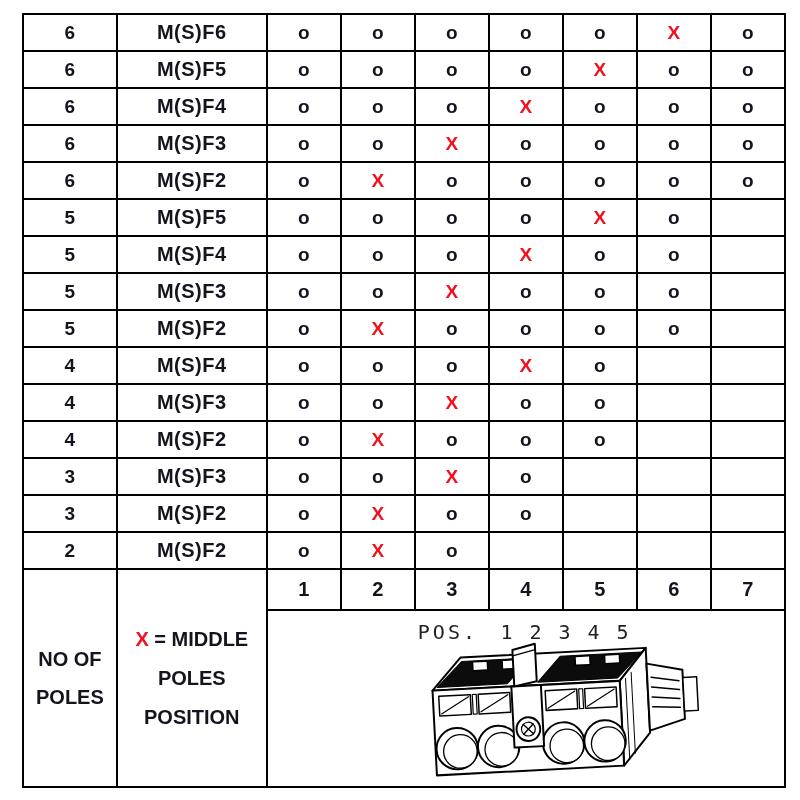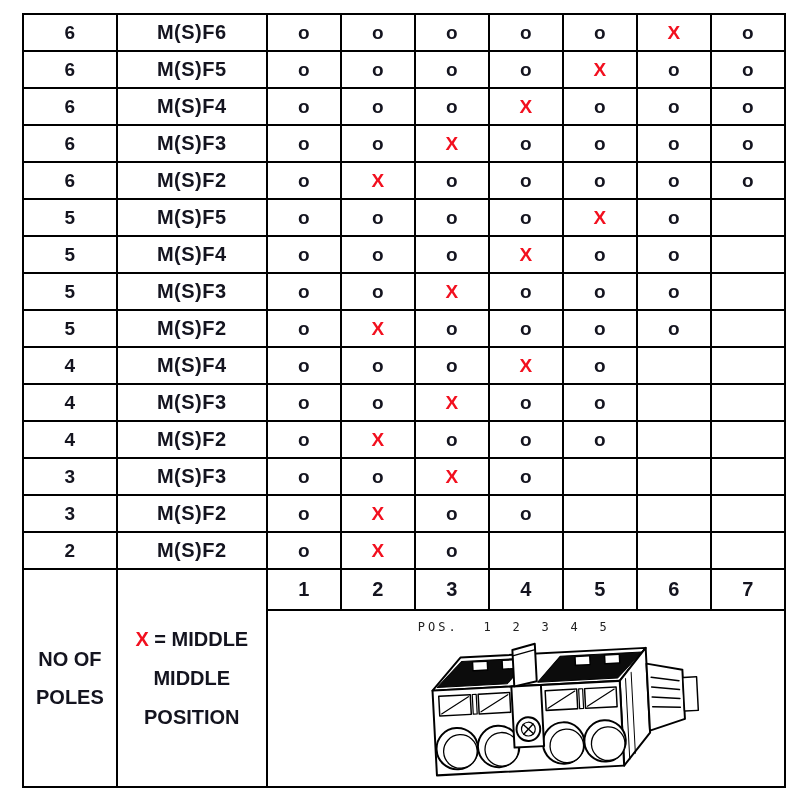--- a/index.html
+++ b/index.html
@@ -17,21 +17,21 @@
   td.pos.x, .x-mark{color:var(--x-color,#f20d1f);}
   tr.num-row{height:41px;}
   tr.num-row td{font-size:20px;}
   td.poles-label{font-size:19px;line-height:38px;padding:0 12px;}
   td.legend{font-size:19px;line-height:39px;}
   .lg1{white-space:nowrap;}
   tr.img-row{height:177px;}
   td.imgcell{position:relative;}
   .poscap{position:absolute;left:150px;top:9px;display:flex;align-items:flex-start;
           font-family:"DejaVu Sans Mono",monospace;font-weight:normal;
-          font-size:12px;color:#222;}
+          font-size:20px;color:#222;}
   .poscap .plabel{letter-spacing:3px;margin-right:14px;}
   .poscap .pn{width:29px;text-align:center;}
   .connector{position:absolute;left:156px;top:27px;}
 </style>
 </head>
 <body>
 
 <div class="sheet">
 <table>
   <colgroup>
@@ -224,21 +224,21 @@
     <td class="pos"></td>
     <td class="pos"></td>
     <td class="pos"></td>
   </tr>
 </tbody>
   <tbody>
     <tr class="num-row">
       <td rowspan="2" class="poles-label">NO OF POLES</td>
       <td rowspan="2" class="legend">
         <div class="lg1"><span class="x-mark">X</span> <span>= MIDDLE</span></div>
-        <div>MIDDLE</div>
+        <div>POLES</div>
         <div>POSITION</div>
       </td>
       <td>1</td>
       <td>2</td>
       <td>3</td>
       <td>4</td>
       <td>5</td>
       <td>6</td>
       <td>7</td>
     </tr>

